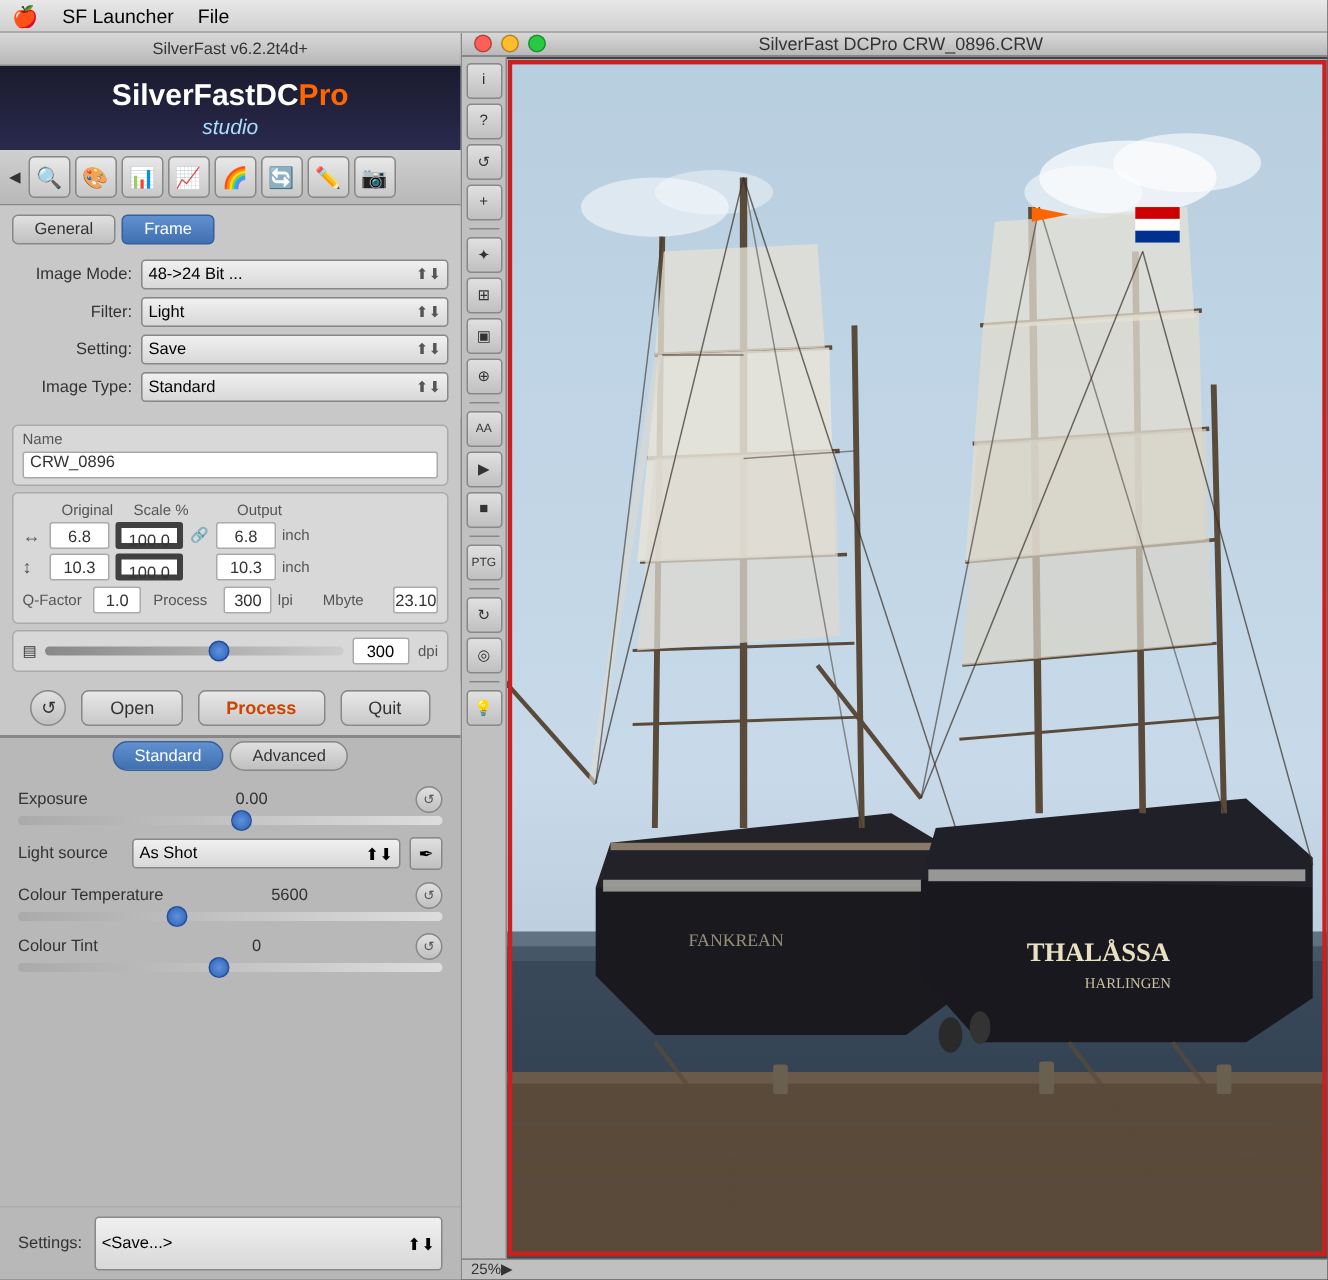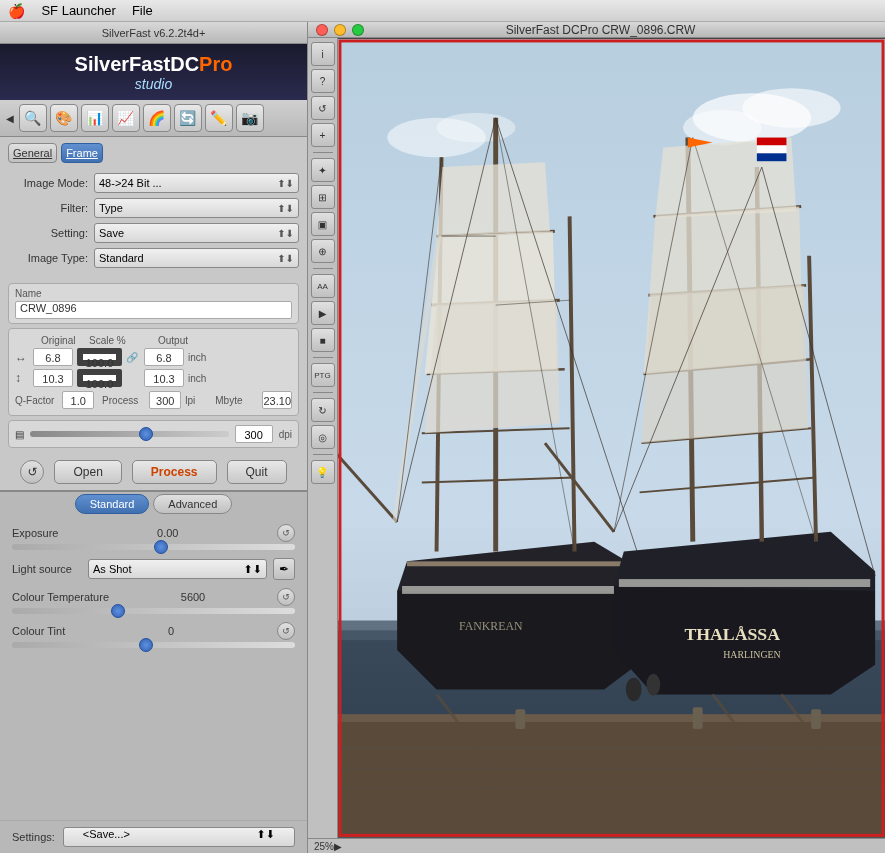--- a/index.html
+++ b/index.html
@@ -79,28 +79,27 @@
     .toolbar-arrow { font-size: 10px; color: #333; margin-right: 2px; }
 
     
     .tab-area {
       padding: 6px 8px 4px;
       display: flex;
       gap: 4px;
       background: #c8c8c8;
     }
     .tab-btn {
-      padding: 3px 4px;
+      padding: 3px 14px;
       border-radius: 4px;
       border: 1px solid #888;
       cursor: pointer;
       font-size: 11px;
       background: linear-gradient(to bottom, #e0e0e0, #c0c0c0);
       color: #333;
-      text-decoration: underline;
     }
     .tab-btn.active {
       background: linear-gradient(to bottom, #6090d0, #4070b0);
       color: #fff;
       border-color: #3060a0;
     }
 
     
     .form-area {
       padding: 6px 8px;
@@ -177,21 +176,21 @@
       border-radius: 2px;
       font-size: 11px;
       text-align: center;
       line-height: 18px;
       color: #333;
     }
     .dims-val-scale {
       width: 45px;
       height: 18px;
       background: #fff;
-      border: 6px solid #404040;
+      border: 4px solid #404040;
       border-radius: 2px;
       font-size: 11px;
       text-align: center;
       line-height: 18px;
       color: #333;
     }
     .dims-link {
       width: 14px;
       text-align: center;
       color: #555;
@@ -410,28 +409,28 @@
       display: flex;
       align-items: center;
       padding: 6px 12px;
       gap: 8px;
       border-top: 1px solid #aaa;
       background: #b8b8b8;
     }
     .settings-label { font-size: 11px; color: #333; }
     .settings-select {
       flex: 1;
-      height: 20px;
+      height: 36px;
       background: linear-gradient(to bottom, #f0f0f0, #d8d8d8);
       border: 1px solid #888;
       border-radius: 3px;
       font-size: 11px;
-      padding: 0 19px;
-      display: flex;
-      align-items: flex-start;
+      padding: 0 4px;
+      display: flex;
+      align-items: center;
       justify-content: space-between;
       cursor: pointer;
     }
 
     
     .right-panel {
       flex: 1;
       background: #555;
       display: flex;
       flex-direction: column;
@@ -572,21 +571,21 @@
       <div class="form-row">
         <span class="form-label">Image Mode:</span>
         <div class="form-select">
           <span>48-&gt;24 Bit ...</span>
           <span class="form-select-arrow">⬆⬇</span>
         </div>
       </div>
       <div class="form-row">
         <span class="form-label">Filter:</span>
         <div class="form-select">
-          <span>Type</span>
+          <span>Light</span>
           <span class="form-select-arrow">⬆⬇</span>
         </div>
       </div>
       <div class="form-row">
         <span class="form-label">Setting:</span>
         <div class="form-select">
           <span>Save</span>
           <span class="form-select-arrow">⬆⬇</span>
         </div>
       </div>

